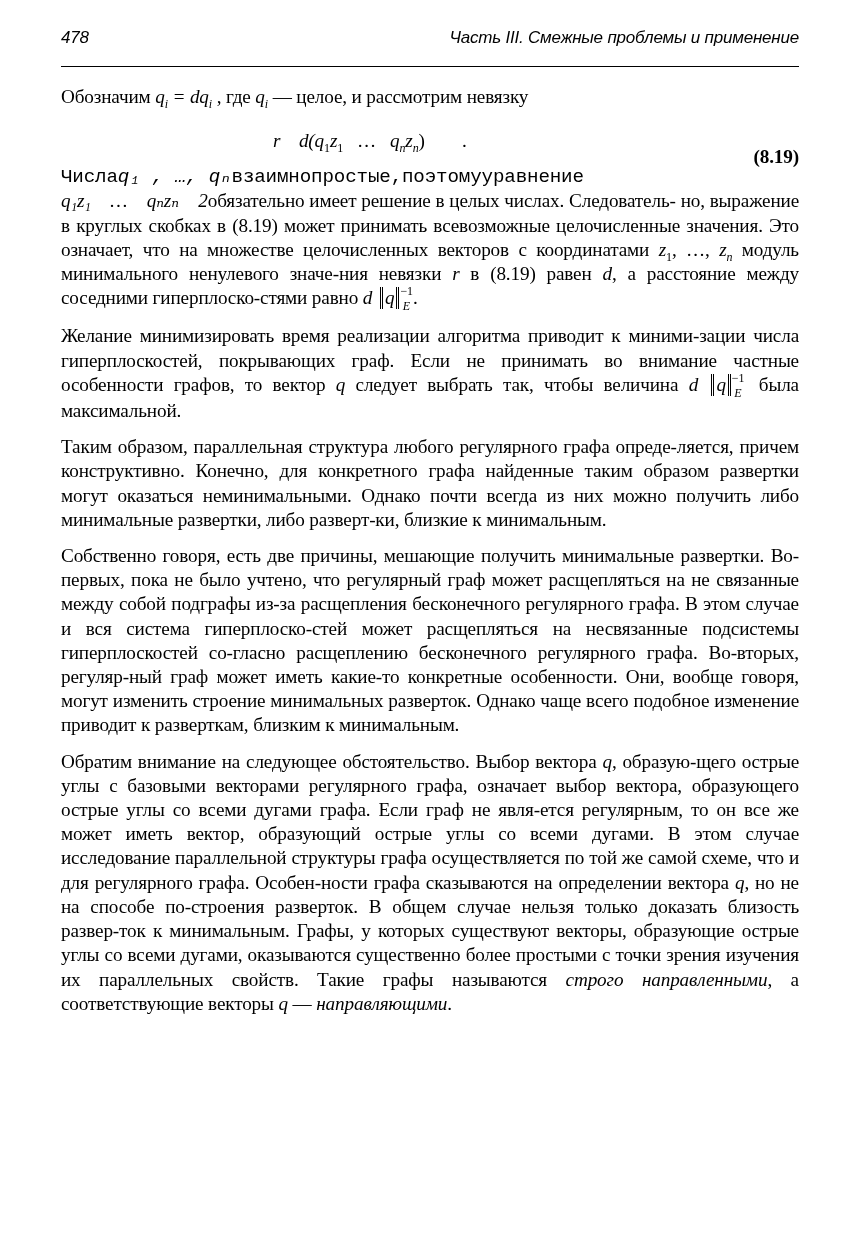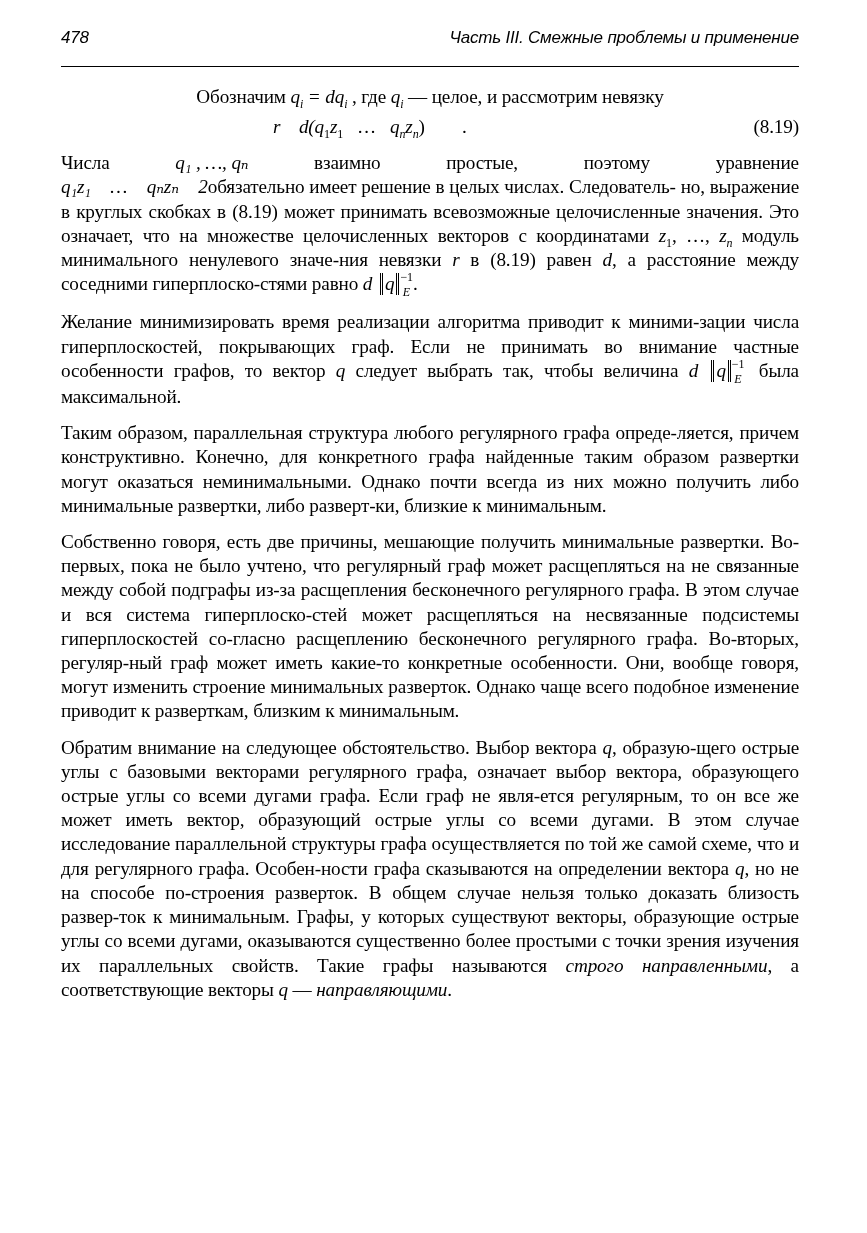--- a/index.html
+++ b/index.html
@@ -61,25 +61,26 @@
     .formula-line .formula {
       position: absolute;
       left: 212px;
       top: 0;
       white-space: pre;
       font-style: italic;
     }
     .formula-line .eqnum {
       position: absolute;
       right: 0;
-      top: 0;
+      top: 16px;
+      font-weight: bold;
     }
     .spread {
       display: flex;
-      justify-content: space-between;
+      font-family: Liberation Mono, monospace;
     }
     .norm {
       display: inline-block;
       position: relative;
       padding: 0 1px;
       margin: 0 2px;
     }
     .norm .bars {
       border-left: 3px double #000;
       border-right: 3px double #000;
@@ -108,21 +109,21 @@
 
 <div class="page">
 
   <div class="running-header">
     <span>478</span>
     <span>Часть III. Смежные проблемы и применение</span>
   </div>
 
   <div class="content">
 
-    <p style="margin-bottom:6px; text-align:center;">
+    <p style="margin-bottom:20px; text-align:left;">
       <span>Обозначим </span><span class="m">q</span><sub class="i">i</sub><span class="m"> = d</span><span class="m">q</span><sub class="i">i</sub><span> , где </span><span class="m">q</span><sub class="i">i</sub><span> — целое, и рассмотрим невязку</span>
     </p>
 
     <div class="formula-line">
       <span class="formula"><span>r</span>    <span>d(q</span><sub>1</sub><span>z</span><sub>1</sub><span style="font-style:normal">   …   </span><span>q</span><sub class="i">n</sub><span>z</span><sub class="i">n</sub><span style="font-style:normal">)</span>        <span style="font-style:normal">.</span></span>
       <span class="eqnum">(8.19)</span>
     </div>
 
     <p>
       <span class="spread">

